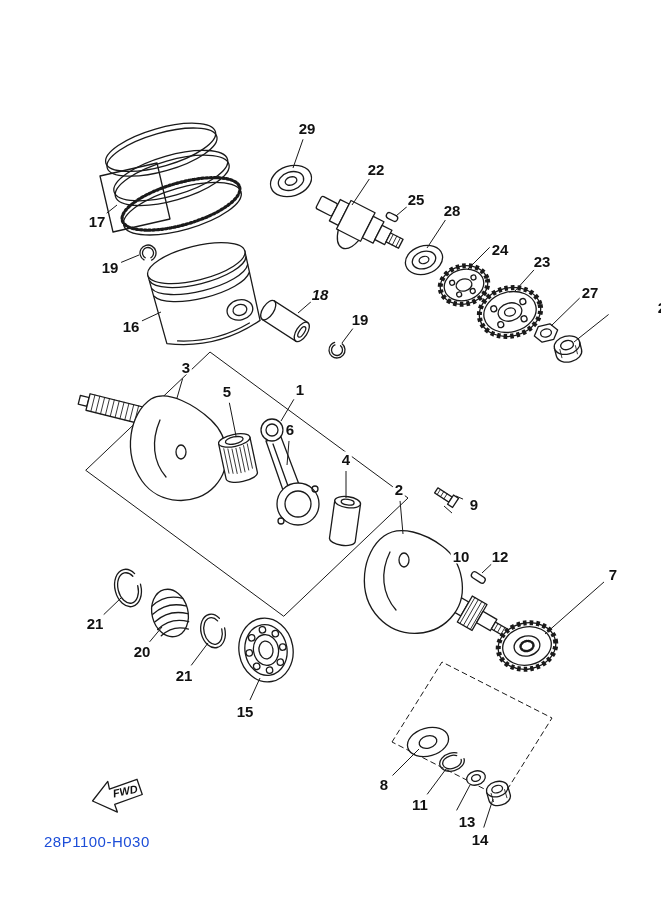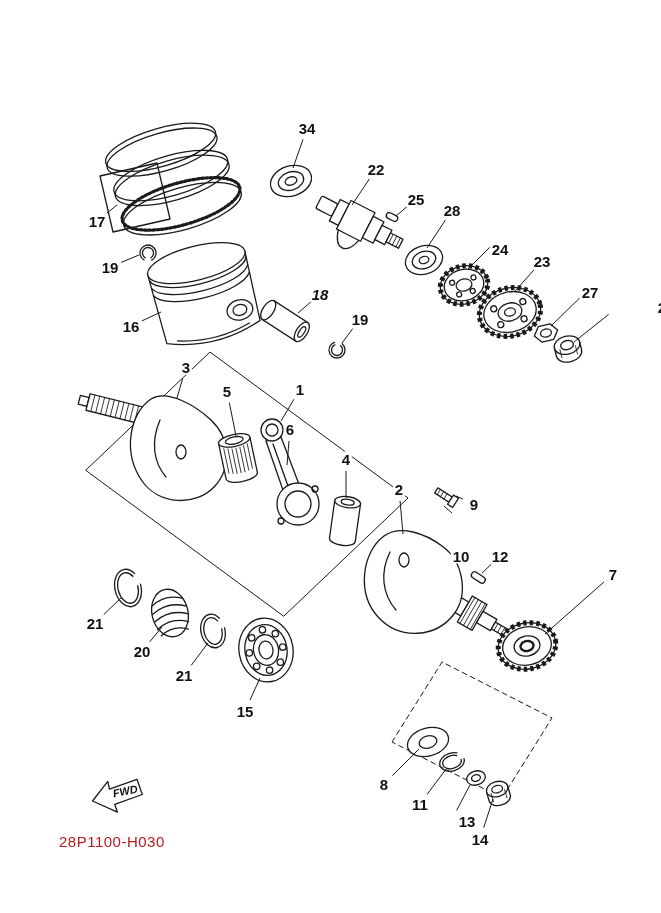--- a/index.html
+++ b/index.html
@@ -4,22 +4,22 @@
 <style>
   html,body{margin:0;padding:0;background:#fff;}
   .stage{position:relative;width:661px;height:913px;background:#fff;overflow:hidden;
          font-family:"Liberation Sans",sans-serif;}
   #artwork,#overlay{position:absolute;left:0;top:0;}
   #overlay{pointer-events:none;}
   #overlay line{stroke:#1a1a1a;stroke-width:1;}
   .callout{position:absolute;transform:translate(-50%,-50%);
            font:700 15px "Liberation Sans",sans-serif;color:#111;
            background:#fff;padding:0 2px;line-height:1;}
-  .part-code{position:absolute;left:59px;top:833px;
-             font:400 15px "Liberation Sans",sans-serif;color:#b91c1c;letter-spacing:.5px;}
+  .part-code{position:absolute;left:44px;top:833px;
+             font:400 15px "Liberation Sans",sans-serif;color:#1d4ed8;letter-spacing:.5px;}
   
   .ln{fill:none;stroke:#1a1a1a;stroke-width:1.3;stroke-linecap:round;stroke-linejoin:round;}
   .fw{fill:#fff;stroke:#1a1a1a;stroke-width:1.3;stroke-linejoin:round;}
   .teeth{fill:none;stroke:#1a1a1a;stroke-width:5;stroke-dasharray:3.5 3;}
   .hatch{fill:none;stroke:#1a1a1a;stroke-width:.8;}
 </style>
 </head>
 <body>
 
 <div class="stage">
@@ -289,21 +289,21 @@
       <line x1="149.68221279597375" y1="641.7813446448315" x2="162" y2="627"></line>
       <line x1="191.2" y1="665.4" x2="208" y2="643"></line>
       <line x1="249.9656353316142" y1="700.0756022704487" x2="260" y2="678"></line>
       <line x1="392.4852813742386" y1="775.5147186257615" x2="419" y2="749"></line>
       <line x1="427.1558880160511" y1="794.3670738245465" x2="446" y2="769"></line>
       <line x1="456.60110343469745" y1="810.3873829658363" x2="470" y2="785"></line>
       <line x1="483.7090328680507" y1="827.5875911752286" x2="493" y2="799"></line>
     </svg>
 
   <div id="callouts">
-      <div class="callout" style="left: 307px; top: 128px;">34</div>
+      <div class="callout" style="left: 307px; top: 128px;">29</div>
       <div class="callout" style="left: 376px; top: 169px;">22</div>
       <div class="callout" style="left: 416px; top: 199px;">25</div>
       <div class="callout" style="left: 452px; top: 210px;">28</div>
       <div class="callout" style="left: 500px; top: 237px; margin-top: 12px;">24</div>
       <div class="callout" style="left: 542px; top: 261px;">23</div>
       <div class="callout" style="left: 590px; top: 292px;">27</div>
       <div class="callout" style="left: 618px; top: 307px; margin-left: 48px;">26</div>
       <div class="callout" style="left: 97px; top: 221px;">17</div>
       <div class="callout" style="left: 110px; top: 267px;">19</div>
       <div class="callout" style="left: 131px; top: 326px;">16</div>

